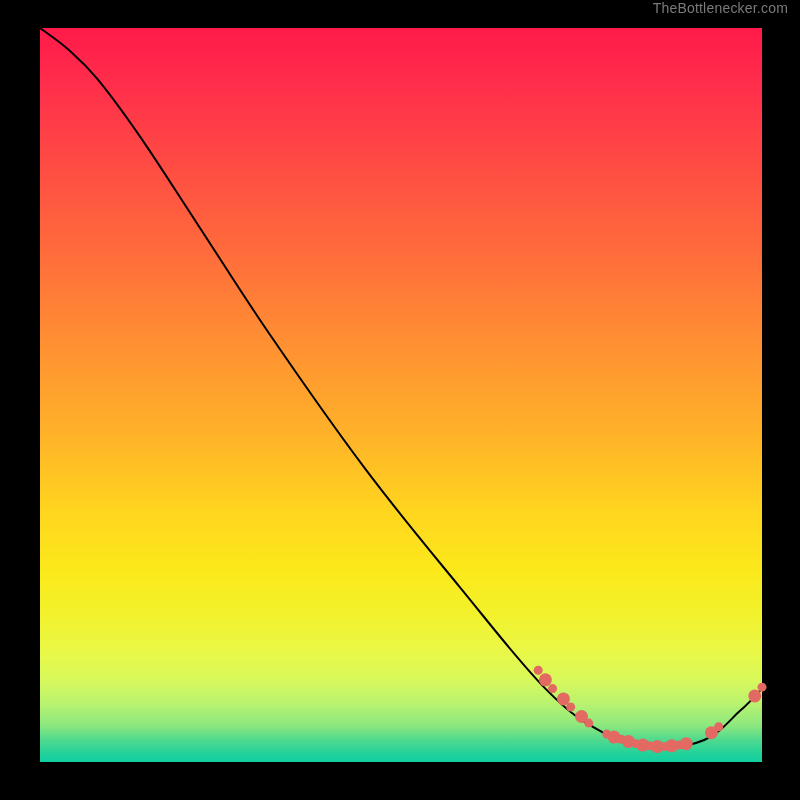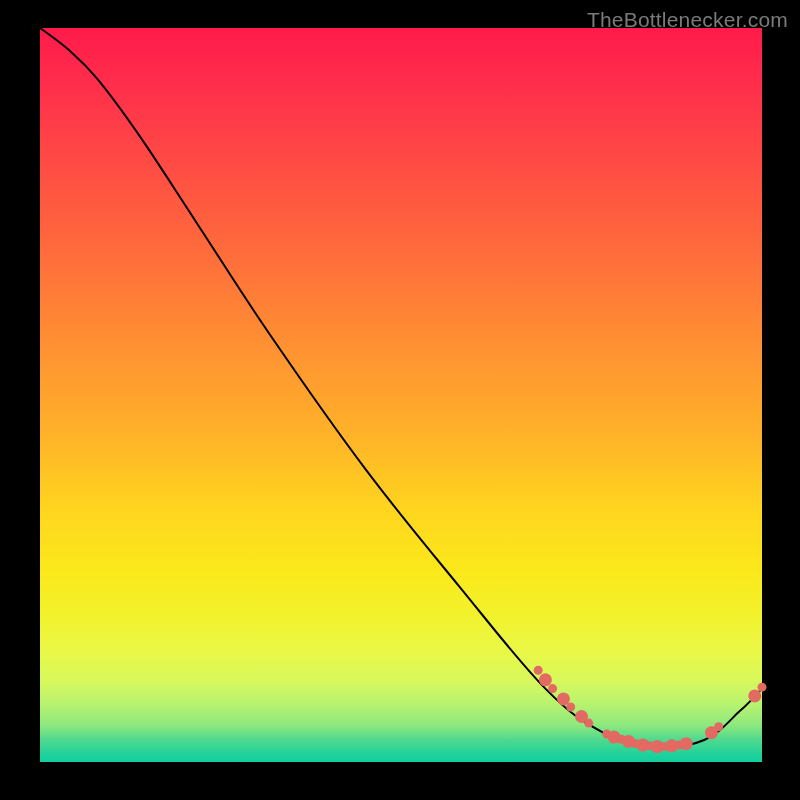--- a/index.html
+++ b/index.html
@@ -12,24 +12,24 @@
     overflow: hidden;
   }
   .stage {
     position: relative;
     width: 800px;
     height: 800px;
     background: #000;
   }
   .attribution {
     position: absolute;
-    top: 8px;
+    top: 0;
     right: 12px;
     color: #7a7a7a;
-    font-size: 21px;
+    font-size: 14px;
     letter-spacing: 0.2px;
     font-weight: 400;
   }
   .plot-area {
     position: absolute;
     left: 40px;
     top: 28px;
     width: 722px;
     height: 734px;
     

